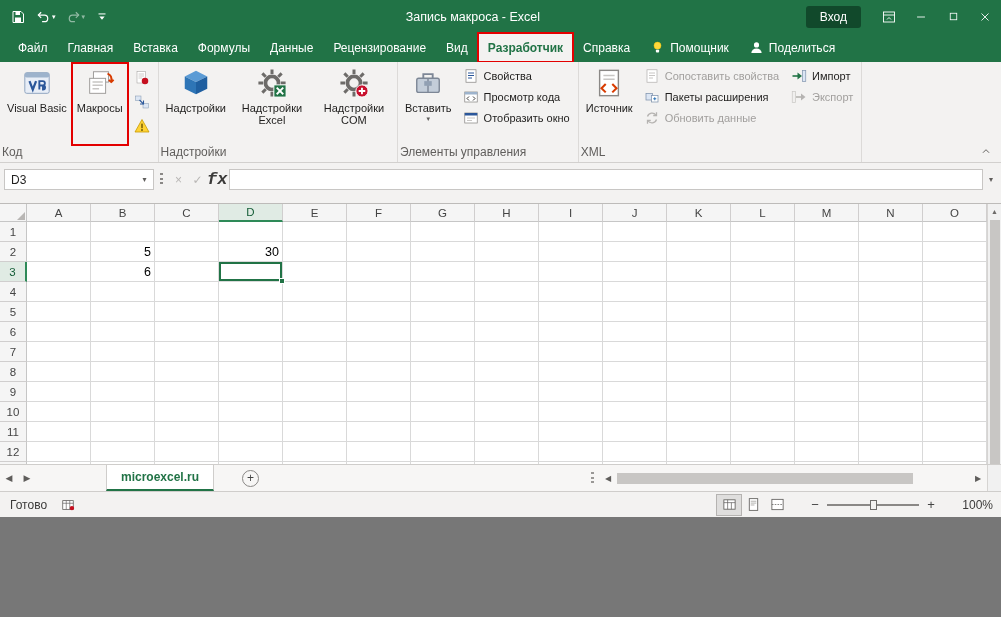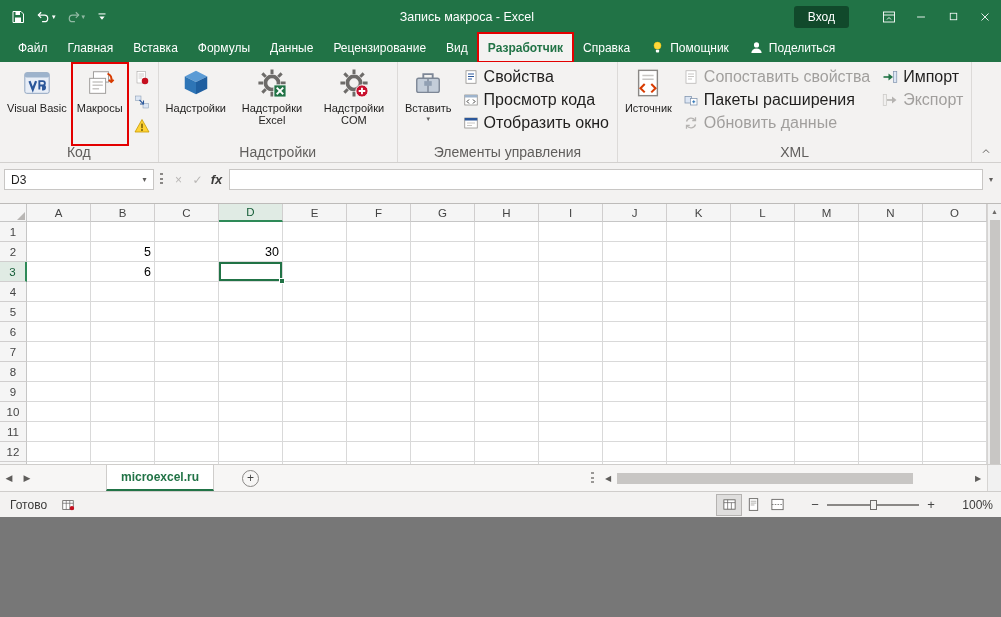--- a/index.html
+++ b/index.html
@@ -9,55 +9,55 @@
   svg{display:block}
 
   
   .titlebar{height:33px;background:var(--accent,#217346);display:flex;align-items:center;color:#fff;flex:0 0 auto}
   .qat{display:flex;align-items:center;gap:6px;padding-left:8px;width:140px;flex:0 0 auto}
   .tbbtn{display:flex;align-items:center;gap:1px;padding:2px}
   .tbbtn .caret{font-size:7px;line-height:1;color:#fff}
   .dim{opacity:.5}
   .title{flex:1;text-align:center;font-size:12.5px;white-space:nowrap}
   .winctl{display:flex;align-items:center;height:100%;flex:0 0 auto}
-  .signin{background:#11492b;border-radius:3px;padding:4px 14px;font-size:12px;margin-right:24px}
+  .signin{background:#11492b;border-radius:3px;padding:4px 14px;font-size:12px;margin-right:12px}
   .wbtn{width:32px;height:33px;display:flex;align-items:center;justify-content:center}
 
   
   .tabrow{height:29px;background:var(--accent,#217346);display:flex;align-items:stretch;color:#fff;
           font-size:12px;flex:0 0 auto;padding-left:8px;white-space:nowrap}
   .tab{display:flex;align-items:center;gap:5px;padding:0 10px;cursor:default}
   .tab.active{background:#f3f2f1;color:var(--accent,#217346);font-weight:700}
   .redbox{outline:2px solid var(--annot,#e30000);outline-offset:-1px}
 
   
   .ribbon{height:101px;background:#f3f2f1;flex:0 0 auto;border-bottom:1px solid #d2d0ce;position:relative}
   .rgroups{display:flex;height:100%}
   .rgroup{display:flex;flex-direction:column;border-right:1px solid #dcdad8;padding:1px 2px 0}
   .rg-items{flex:1;display:flex;align-items:stretch}
-  .rg-title{height:17px;line-height:15px;text-align:center;font-size:14px;color:#605e5c}
+  .rg-title{height:17px;line-height:15px;text-align:left;font-size:12px;color:#605e5c}
   .bigbtn{display:flex;flex-direction:column;align-items:center;padding:4px 5px 2px;max-width:82px;min-width:46px;
           font-size:11px;text-align:center;line-height:1.12}
   .bigbtn .bicon{height:32px;display:flex;align-items:center;justify-content:center;margin-bottom:3px}
   .bigbtn .bcaret{font-size:7px;color:#5f5d5b;margin-top:1px}
   .iconcol{display:flex;flex-direction:column;gap:7px;padding:6px 4px 0}
   .icbtn{width:20px;height:17px;display:flex;align-items:center;justify-content:center}
   .smallcol{display:flex;flex-direction:column;padding:5px 4px 0;gap:5px}
-  .smallbtn{display:flex;align-items:center;gap:5px;font-size:16px;white-space:nowrap;padding:0 2px}
+  .smallbtn{display:flex;align-items:center;gap:5px;font-size:11px;white-space:nowrap;padding:0 2px}
   .smallbtn.disabled{color:#a19f9d}
   .collapse{position:absolute;right:8px;bottom:4px}
 
   
   .formulabar{height:33px;background:#f3f2f1;display:flex;align-items:center;padding:0 2px;flex:0 0 auto}
   .namebox{width:150px;height:21px;background:#fff;border:1px solid #c8c6c4;display:flex;align-items:center;
            font-size:12px;padding-left:6px;margin-left:2px}
   .nb-caret{margin-left:auto;width:17px;text-align:center;font-size:8px;color:#5f5d5b}
   .vdots{width:3px;height:14px;margin:0 6px;background:repeating-linear-gradient(to bottom,#8a8886 0 2px,transparent 2px 4.5px)}
   .fbtn{width:19px;text-align:center;font-size:12px;color:#b8b6b4}
-  .fbtn.fx{color:#3b3a39;font-family:Liberation Sans, sans-serif;font-style:italic;font-weight:bold;font-size:13px}
+  .fbtn.fx{color:#3b3a39;font-family:Liberation Mono, monospace;font-style:italic;font-weight:bold;font-size:17px}
   .finput{flex:1;height:21px;background:#fff;border:1px solid #c8c6c4;margin-left:3px;padding:0 4px;display:flex;align-items:center}
   .fb-expand{width:16px;text-align:center;font-size:8px;color:#5f5d5b}
   .fbgap{height:8px;background:#f3f2f1;border-bottom:1px solid #bdbbb9;flex:0 0 auto}
 
   
   .gridzone{flex:1;display:flex;overflow:hidden;background:#fff}
   .grid{width:987px;flex:0 0 auto}
   .grow{display:flex;height:20px}
   .grow.hdr{height:18px}
   .corner{width:27px;background:#f5f5f5;border-right:1px solid #c6c6c6;border-bottom:1px solid #c6c6c6;position:relative}

